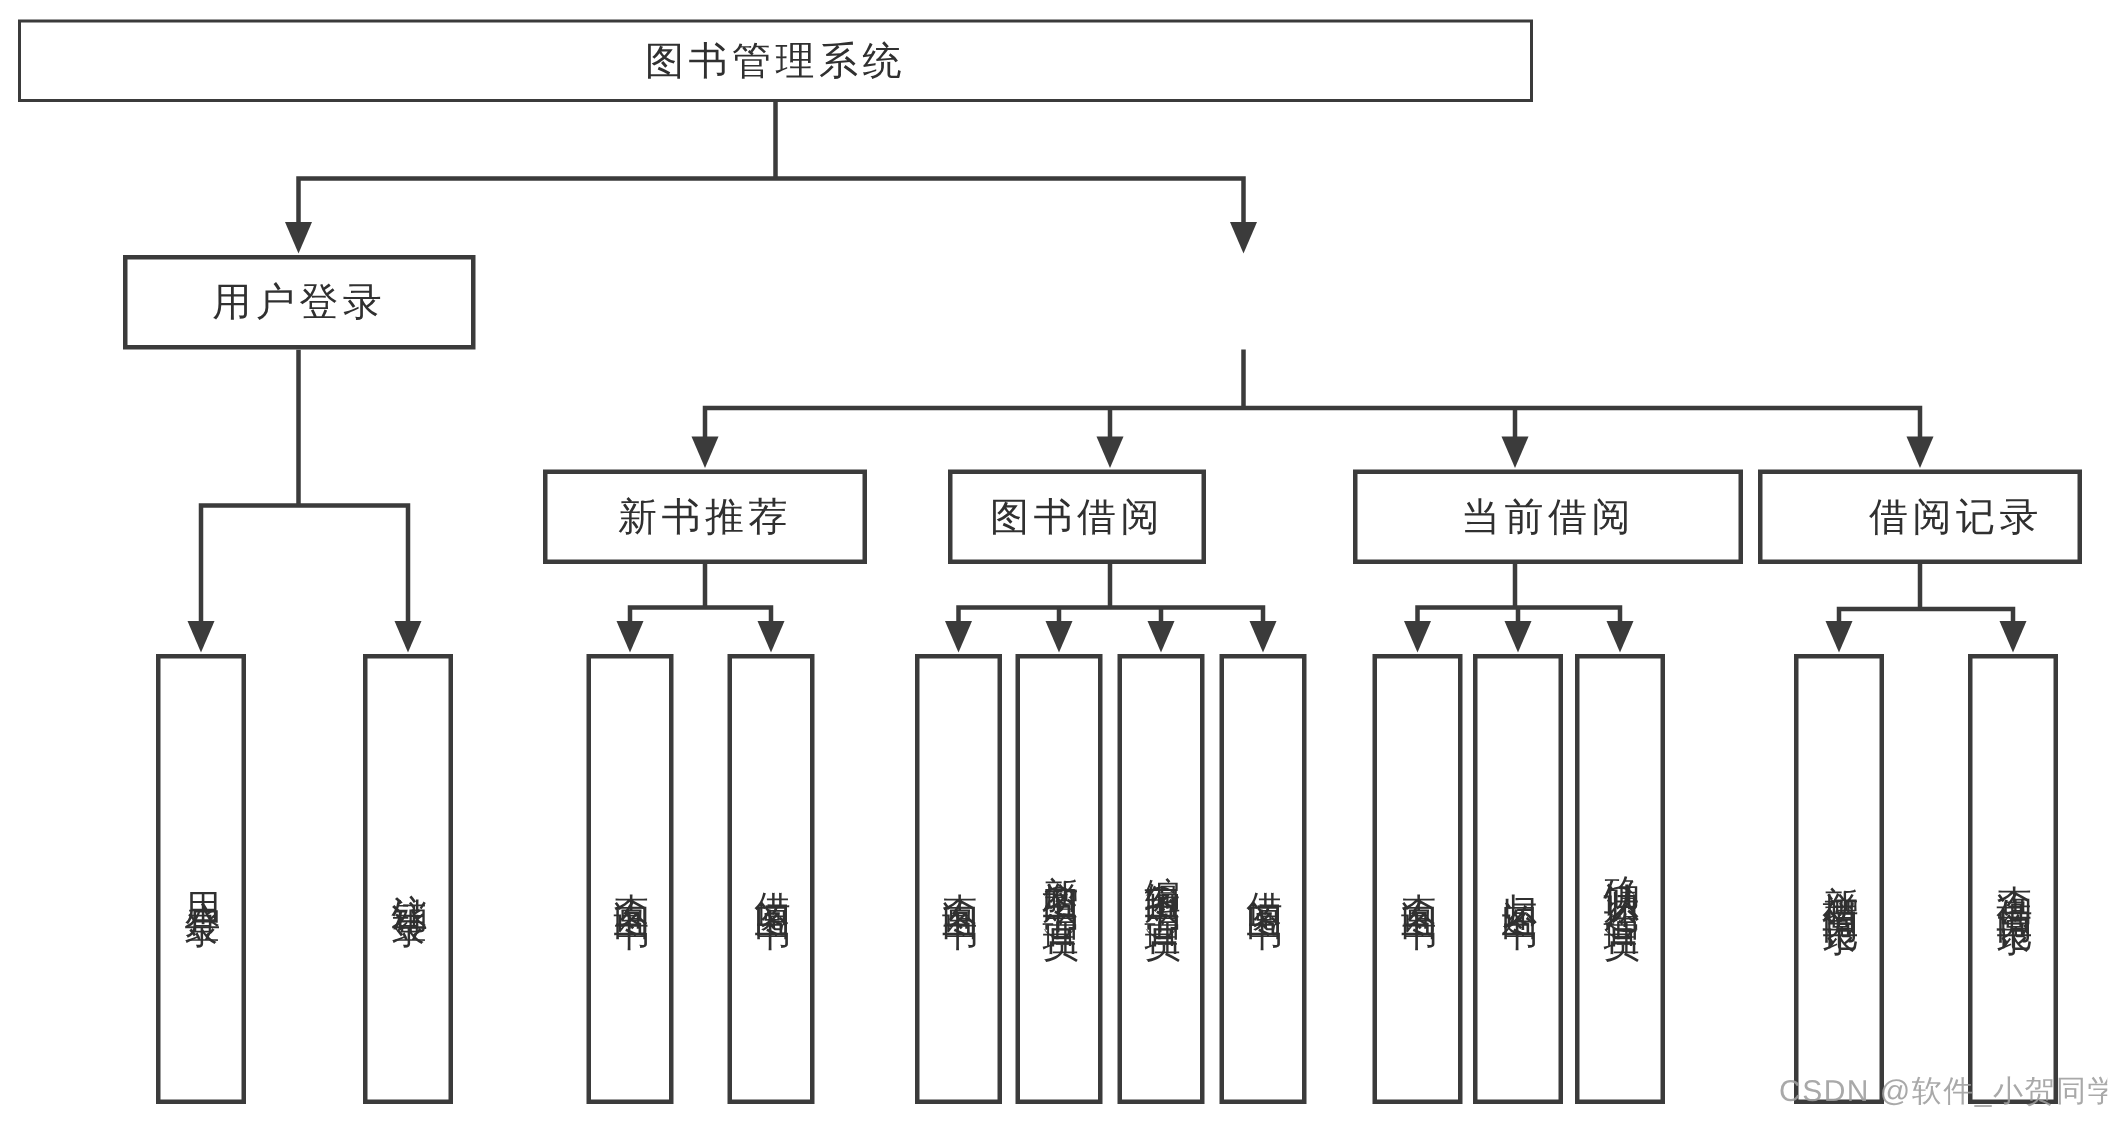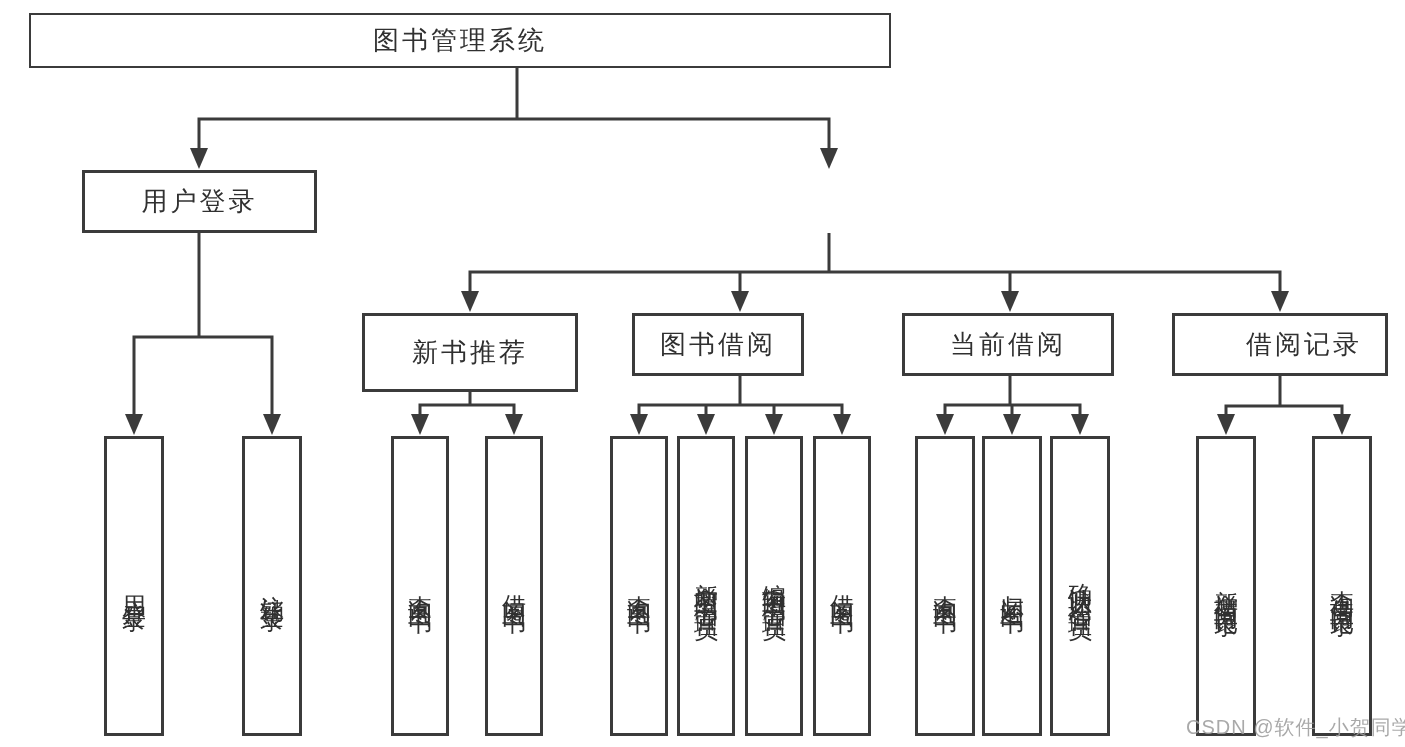--- a/index.html
+++ b/index.html
@@ -107,27 +107,27 @@
       <polygon points="1071,414 1089,414 1080,435"></polygon>
     </g>
 
     <g>
       <path d="M1280 376 L1280 406 M1224.5 406 L1343.5 406 M1226 406 L1226 419 M1342 406 L1342 419"></path>
       <polygon points="1217,414 1235,414 1226,435"></polygon>
       <polygon points="1333,414 1351,414 1342,435"></polygon>
     </g>
   </svg>
 
-  <div class="node h root" style="left:29px;top:13px;width:862px;height:55px;font-family:Liberation Mono, monospace;">图书管理系统</div>
+  <div class="node h root" style="left:12px;top:13px;width:1010px;height:55px;font-family:Liberation Mono, monospace;">图书管理系统</div>
 
   <div class="node h" style="left:82px;top:170px;width:235px;height:63px;">用户登录</div>
 
-  <div class="node h" style="left:362px;top:313px;width:216px;height:79px;">新书推荐</div>
+  <div class="node h" style="left:362px;top:313px;width:216px;height:63px;">新书推荐</div>
   <div class="node h" style="left:632px;top:313px;width:172px;height:63px;">图书借阅</div>
-  <div class="node h" style="left:902px;top:313px;width:212px;height:63px;">当前借阅</div>
+  <div class="node h" style="left:902px;top:313px;width:260px;height:63px;">当前借阅</div>
   <div class="node h" style="left:1172px;top:313px;width:216px;height:63px;padding-left:48px;">借阅记录</div>
 
   <div class="node v" style="left:104px;top:436px;width:60px;height:300px;">用户登录</div>
   <div class="node v" style="left:242px;top:436px;width:60px;height:300px;">注销登录</div>
 
   <div class="node v" style="left:391px;top:436px;width:58px;height:300px;">查询图书</div>
   <div class="node v" style="left:485px;top:436px;width:58px;height:300px;">借阅图书</div>
 
   <div class="node v" style="left:610px;top:436px;width:58px;height:300px;">查询图书</div>
   <div class="node v" style="left:677px;top:436px;width:58px;height:300px;">新增图书（管理员）</div>

